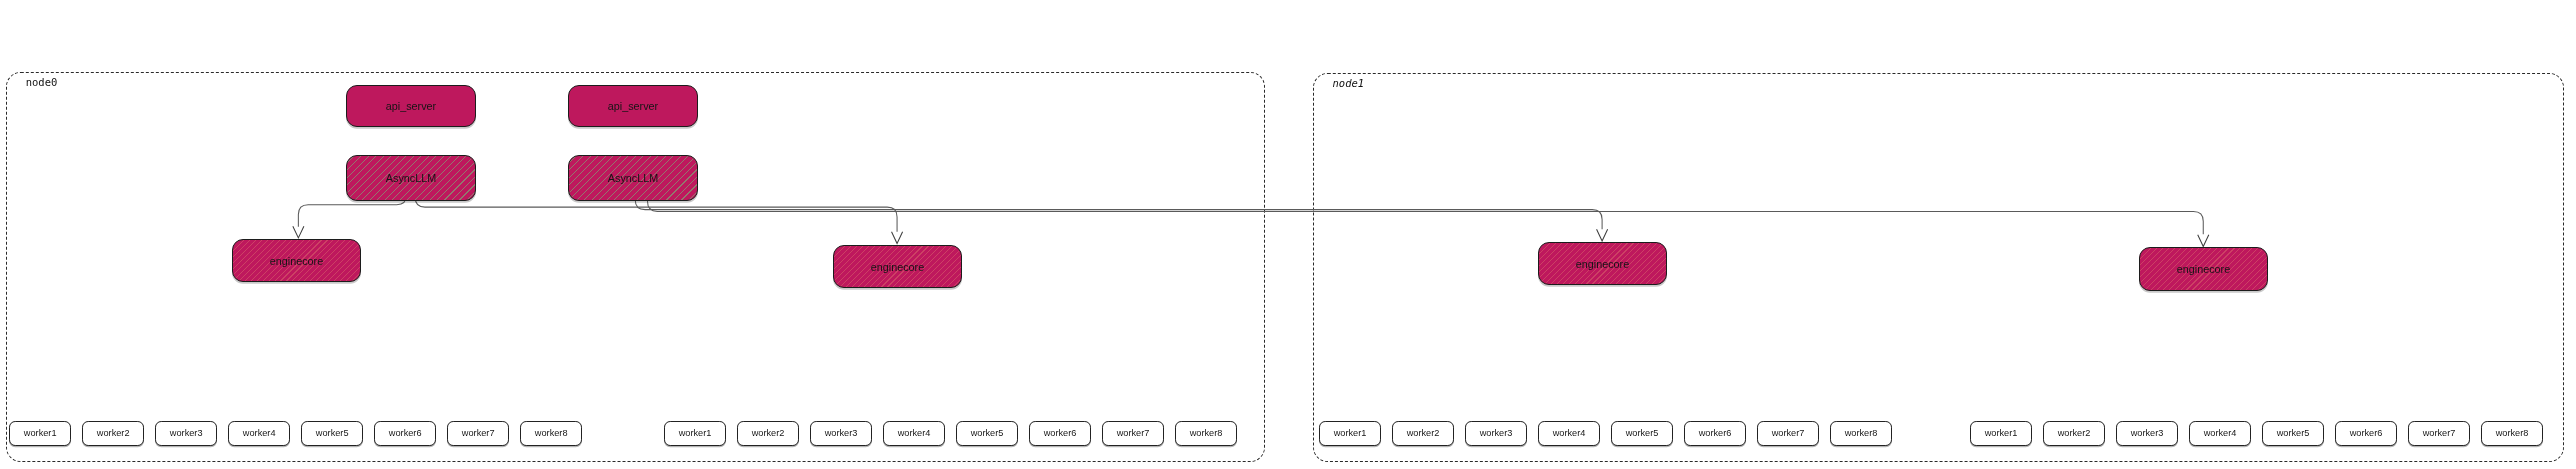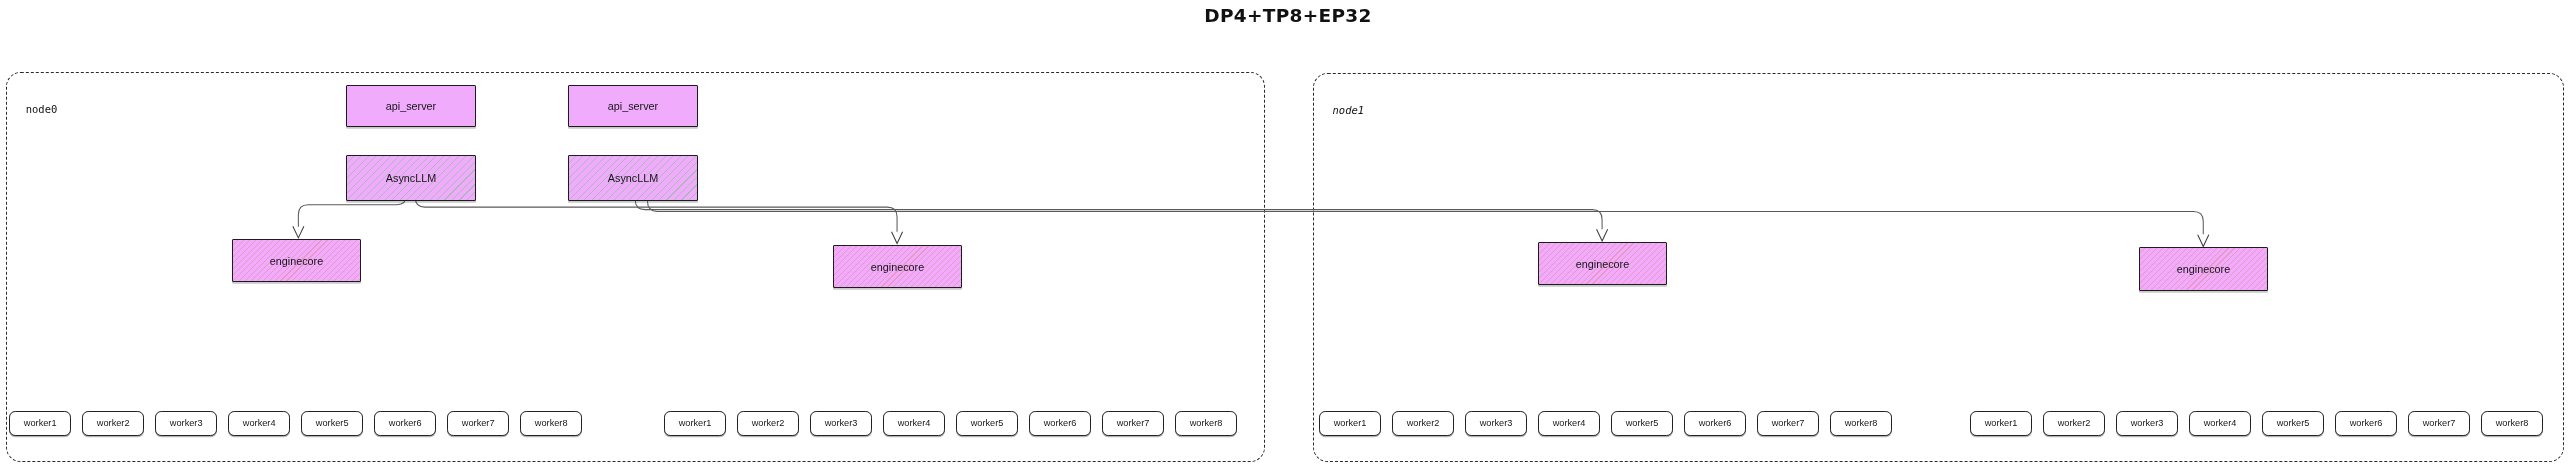--- a/index.html
+++ b/index.html
@@ -17,30 +17,30 @@
     font-weight:bold;
     font-size:18.5px;letter-spacing:0.3px;color:#111;
   }
   .node{
     position:absolute;
     border:1.2px dashed #2a2a2a;
     border-radius:14.8px;
     background:transparent;
   }
   .node-label{
-    position:absolute;left:18.5px;top:30px;
+    position:absolute;left:18.5px;top:3px;
     font-family:"DejaVu Sans Mono", monospace;
     font-size:10.5px;color:#111;
   }
   .box{
     position:absolute;
     display:flex;align-items:center;justify-content:center;
     border:1.2px solid #1c1c1c;
-    border-radius:1px;
-    background-color:#f0abfc;
+    border-radius:11px;
+    background-color:#be185d;
     font-size:10.8px;color:#151515;
     box-sizing:border-box;
     box-shadow:0 1.8px 0 rgba(60,60,60,0.28);
   }
   .hatch-green{
     background-image:repeating-linear-gradient(135deg,
       rgba(110,200,122,0) 0px, rgba(110,200,122,0) 4.3px,
       rgba(110,200,122,0.55) 4.3px, rgba(110,200,122,0.55) 5.3px);
     margin-top:28px;
   }
@@ -56,34 +56,34 @@
   .worker{
     width:62px;height:24.6px;
     display:flex;align-items:center;justify-content:center;
     border:1.2px solid #222;
     border-radius:6.2px;
     background:#ffffff;
     font-size:9.2px;color:#151515;
     box-sizing:border-box;
     box-shadow:0 1.2px 0 rgba(40,40,40,0.35);
     flex:0 0 auto;
+    margin-top:10px;
   }
   .edges{
     position:absolute;left:0;top:0;
     pointer-events:none;
   }
   .edges path{fill:none;stroke:#5a5a5a;stroke-width:1.7px;}
   .edges path.arrowhead{stroke:#3d3d3d;}
 </style>
 </head>
 <body>
 
 <div class="canvas">
 
-  <div class="title">DP4+TP8+EP32</div>
 
   <div class="node" style="left:6.2px;top:72px;width:1257px;height:388px;">
     <div class="node-label">node0</div>
   </div>
   <div class="node" style="left:1313px;top:73px;width:1249px;height:387px;font-style:italic;">
     <div class="node-label">node1</div>
   </div>
 
   <svg class="edges" width="2576" height="469" viewBox="0 0 4188 763">
 

